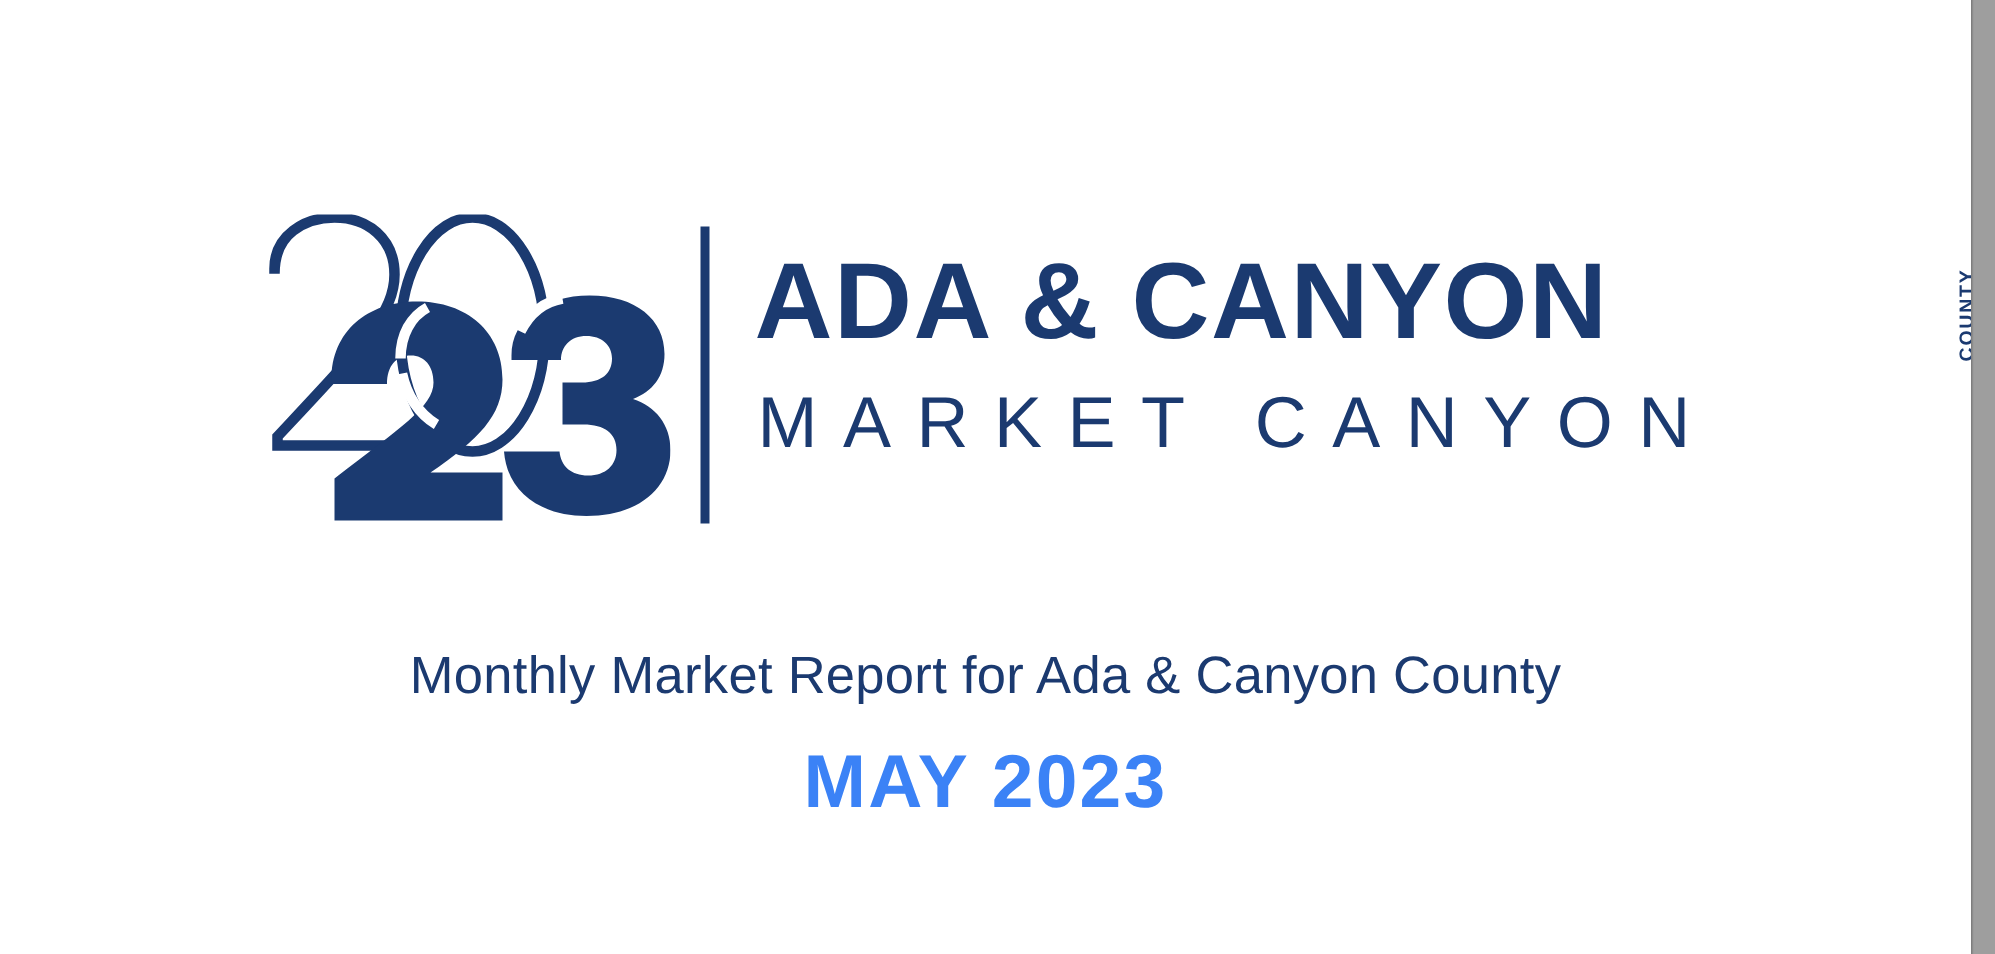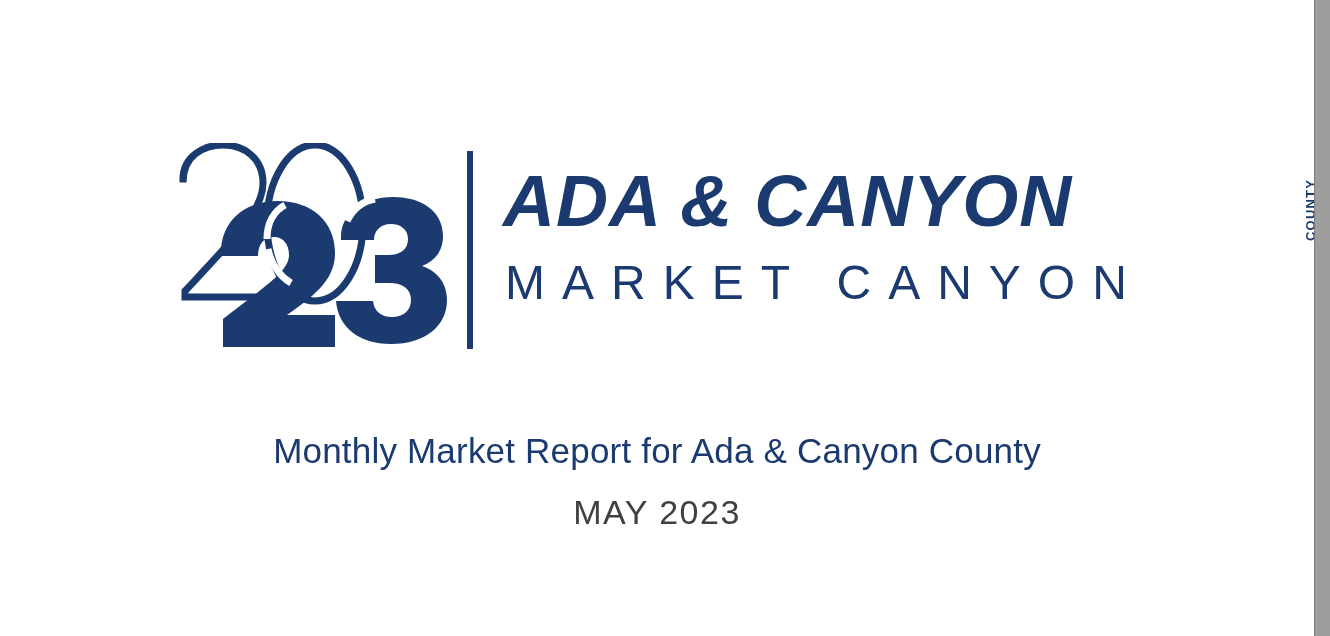--- a/index.html
+++ b/index.html
@@ -85,21 +85,20 @@
   .wordmark-line1 {
     position: absolute;
     left: 0;
     top: 22px;
     font-size: 72px;
     font-weight: 700;
     color: #1b3a70;
     letter-spacing: 1px;
     line-height: 1;
     white-space: nowrap;
-    font-style: italic;
   }
   .wordmark-county {
     position: absolute;
     left: 800px;
     top: 22px;
     font-size: 13px;
     font-weight: 700;
     color: #1b3a70;
     letter-spacing: 1.2px;
     white-space: nowrap;
@@ -129,23 +128,23 @@
   }
   .report-subtitle {
     font-size: 35px;
     font-weight: 400;
     color: #1b3a70;
     letter-spacing: 0.2px;
     line-height: 1.2;
   }
   .report-date {
     margin-top: 22px;
-    font-size: 34px;
-    font-weight: 400;
-    color: #404040;
+    font-size: 50px;
+    font-weight: 700;
+    color: #3b82f6;
     letter-spacing: 1.5px;
     line-height: 1.1;
   }
 </style>
 </head>
 <body>
 
 <div class="page">
 
   <div class="logo-lockup">

